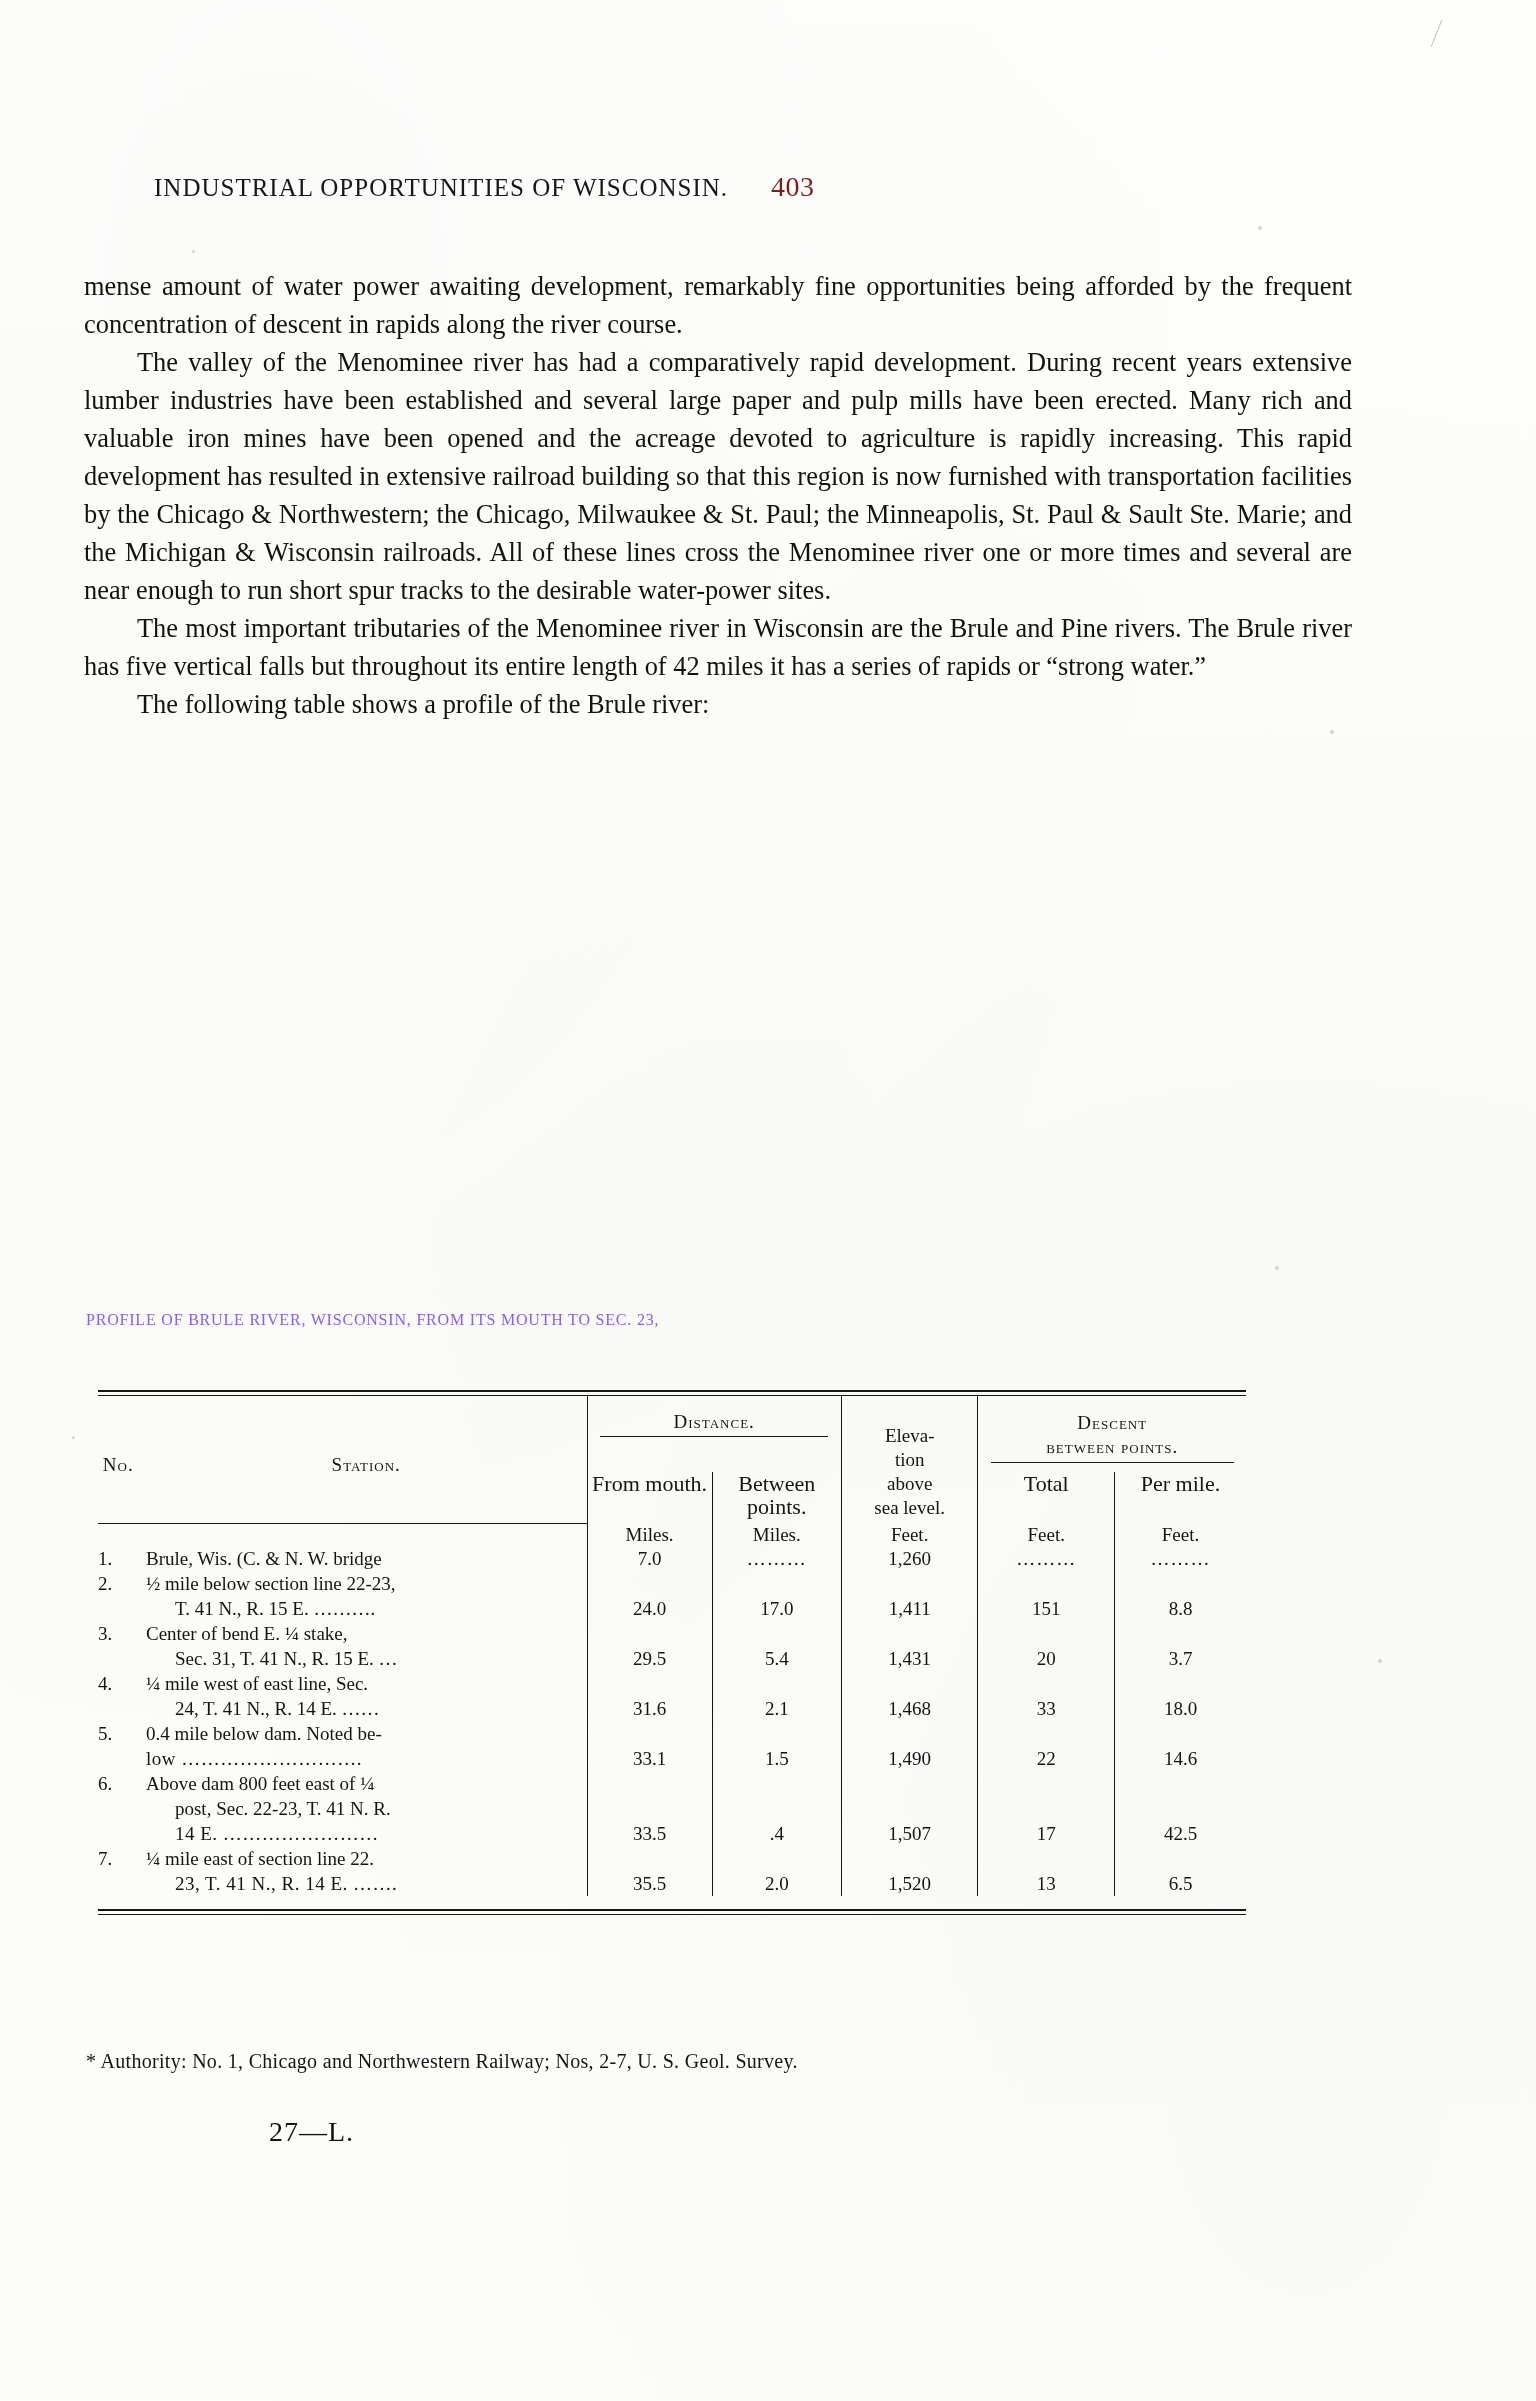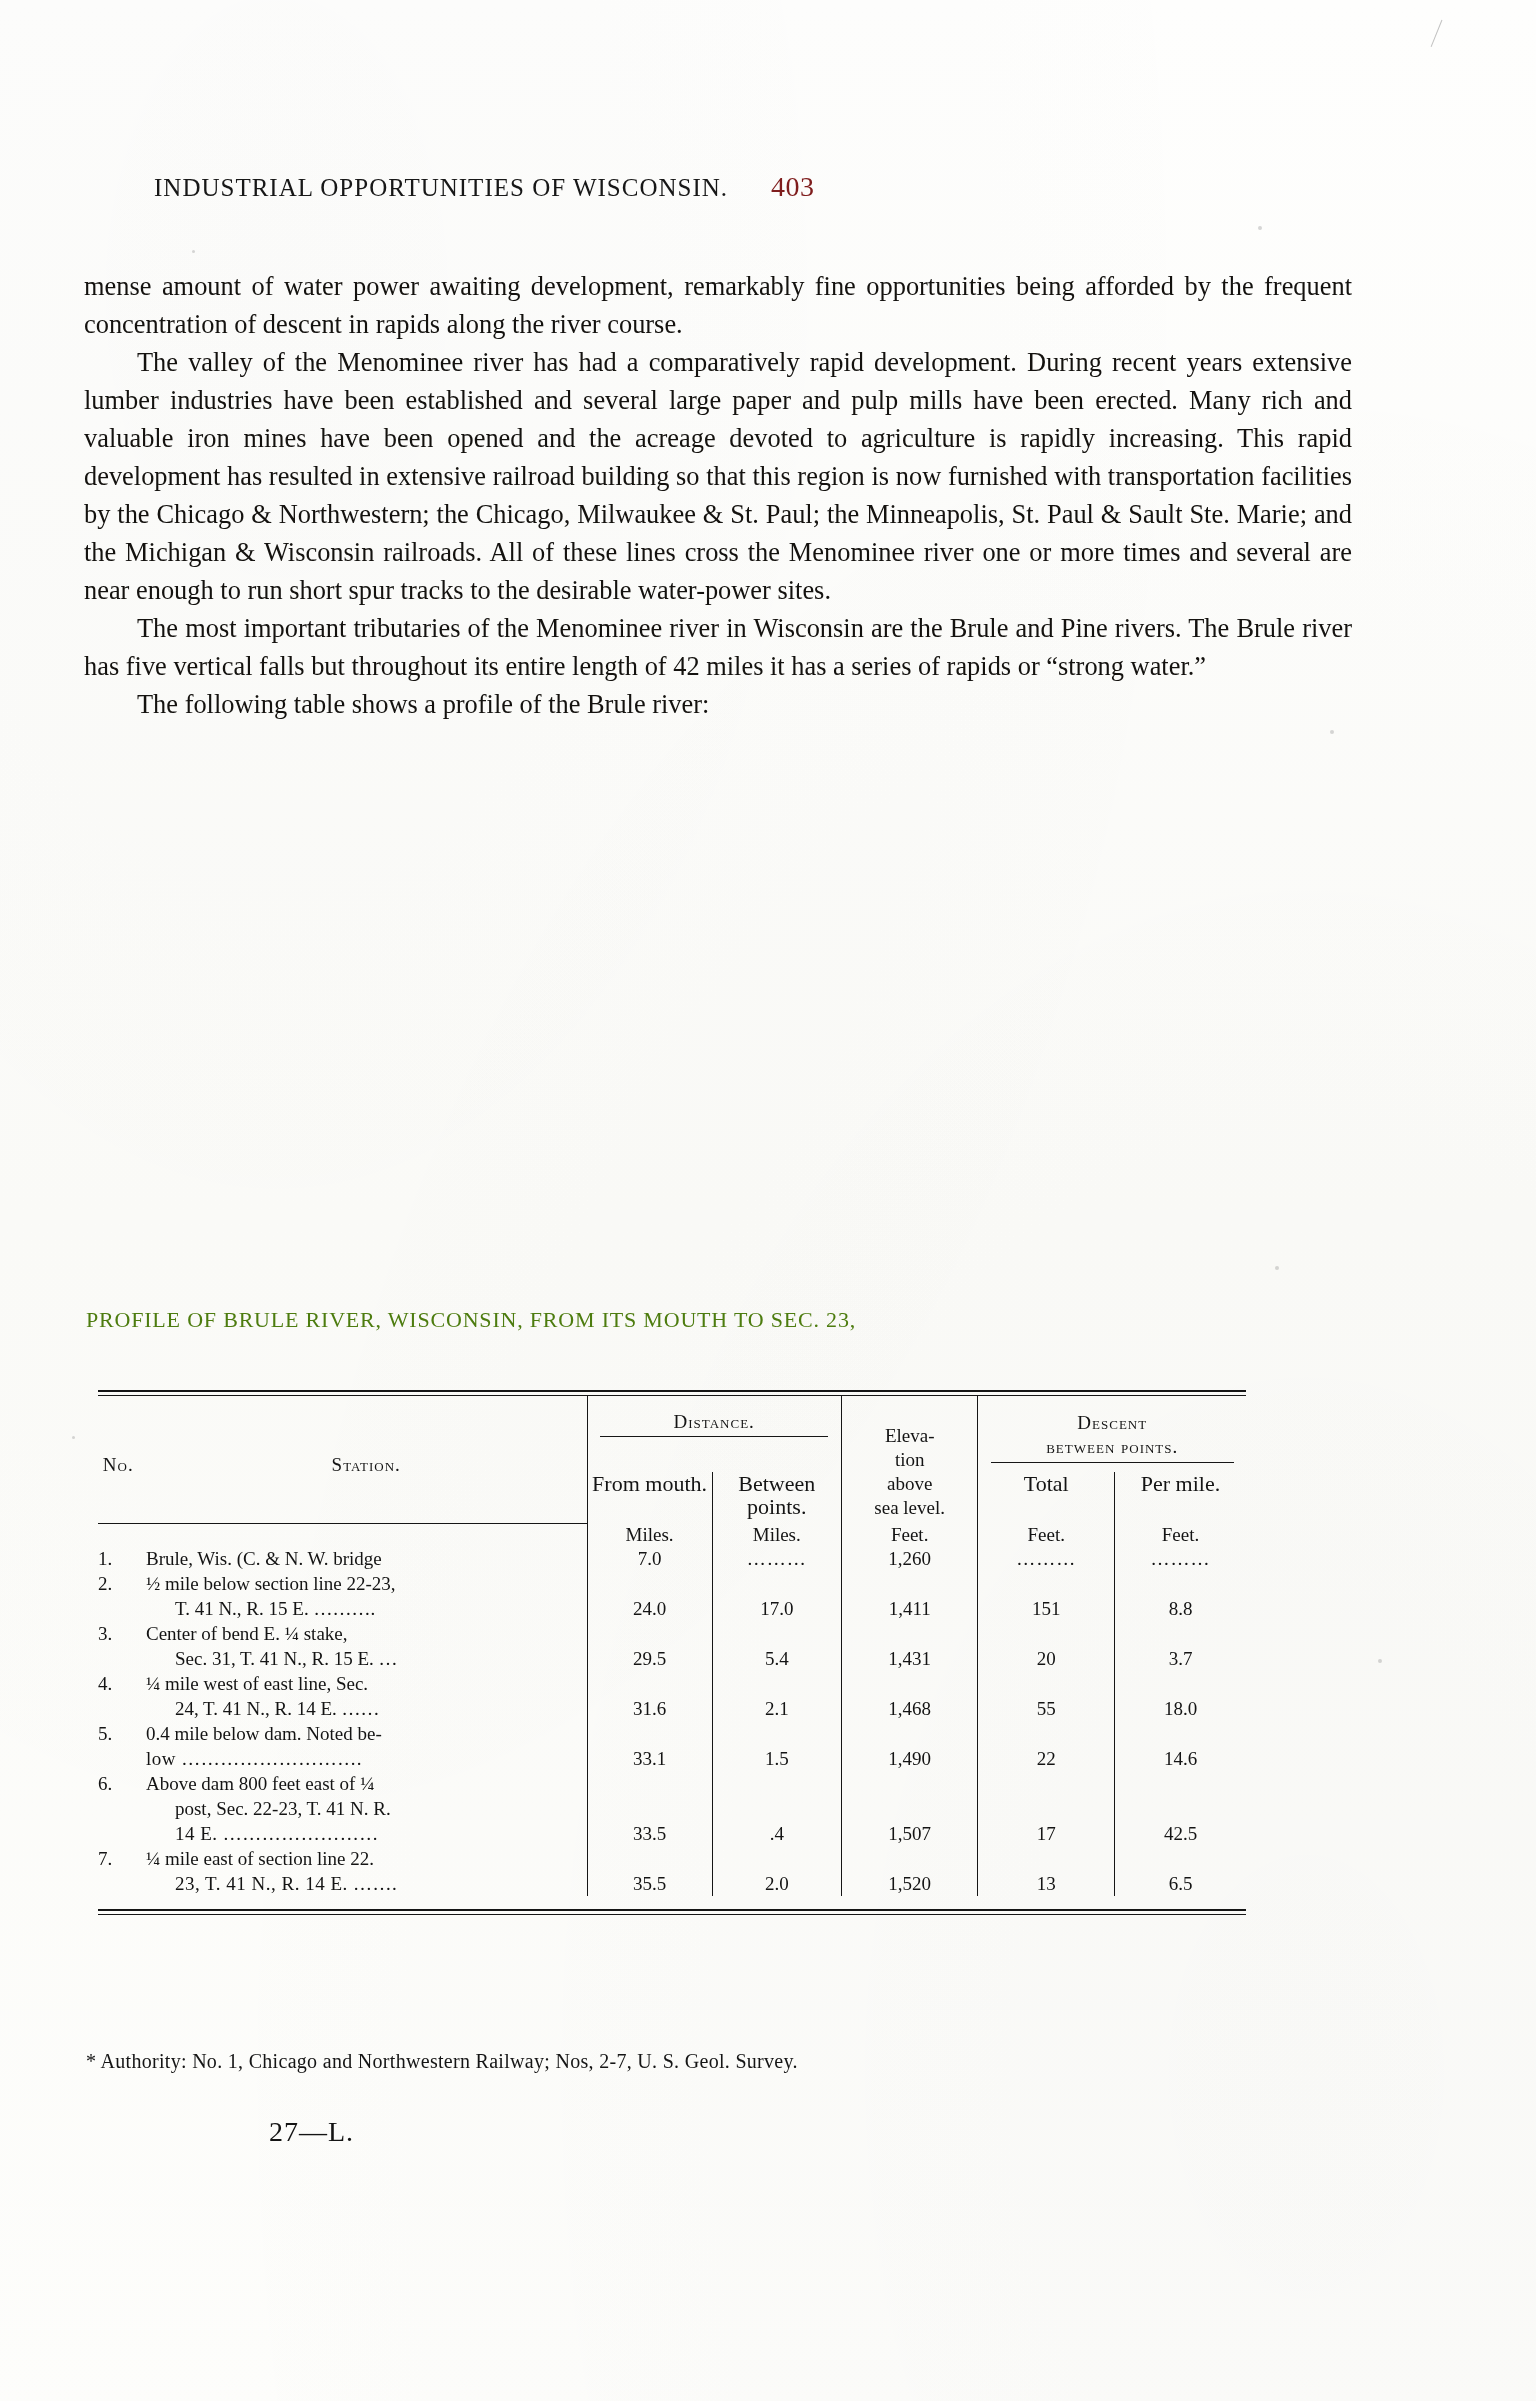--- a/index.html
+++ b/index.html
@@ -74,24 +74,24 @@
     text-indent: 53px;
   }
 
   
   .tbl-caption {
     position: absolute;
     left: 86px;
     top: 1306px;
     width: 1268px;
     text-align: center;
-    font-size: 22px;
+    font-size: 16px;
     letter-spacing: 0.8px;
     line-height: 27px;
-    color: #4d7c0f;
+    color: #8b5cf6;
   }
   .tbl-caption .l1 { display: block; text-align: left; }
   .tbl-caption .l2 { display: block; text-align: center; padding-left: 29px;}
 
   
   .table-wrap {
     position: absolute;
     left: 98px;
     top: 1390px;
     width: 1148px;
@@ -334,21 +334,21 @@
 
       <tr class="data">
         <td class="no-col">4.</td>
         <td class="sta-col">
           <span>¼ mile west of east line, Sec.</span><br>
           <span style="padding-left:29px;">24, T. 41 N., R. 14 E. ……</span>
         </td>
         <td class="vline num" style="vertical-align:bottom;">31.6</td>
         <td class="vline num" style="vertical-align:bottom;">2.1</td>
         <td class="vline num" style="vertical-align:bottom;">1,468</td>
-        <td class="vline num" style="vertical-align:bottom;">55</td>
+        <td class="vline num" style="vertical-align:bottom;">33</td>
         <td class="vline num" style="vertical-align:bottom;">18.0</td>
       </tr>
 
       <tr class="data">
         <td class="no-col">5.</td>
         <td class="sta-col">
           <span>0.4 mile below dam. Noted be-</span><br>
           <span class="leader">low ……………………….</span>
         </td>
         <td class="vline num" style="vertical-align:bottom;">33.1</td>

